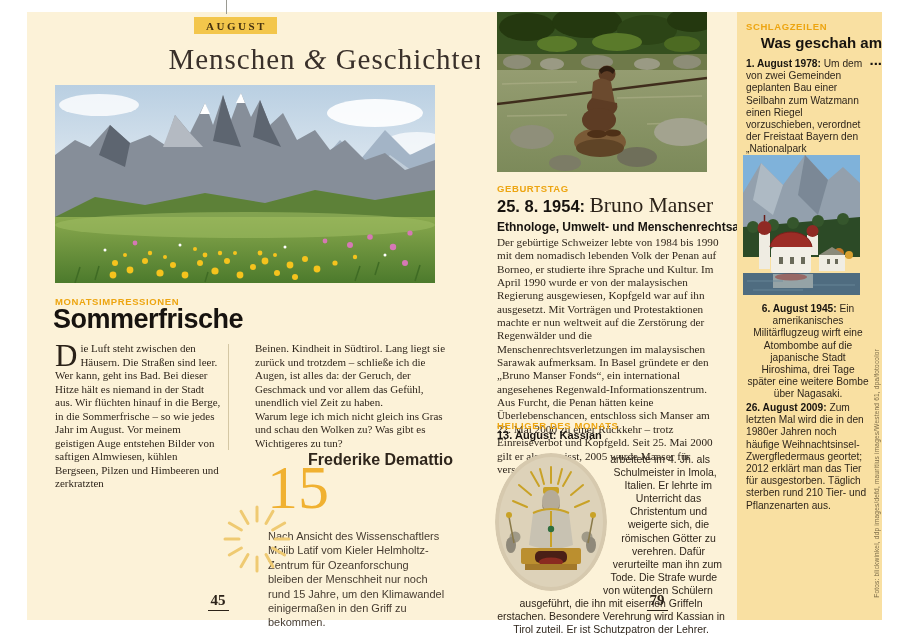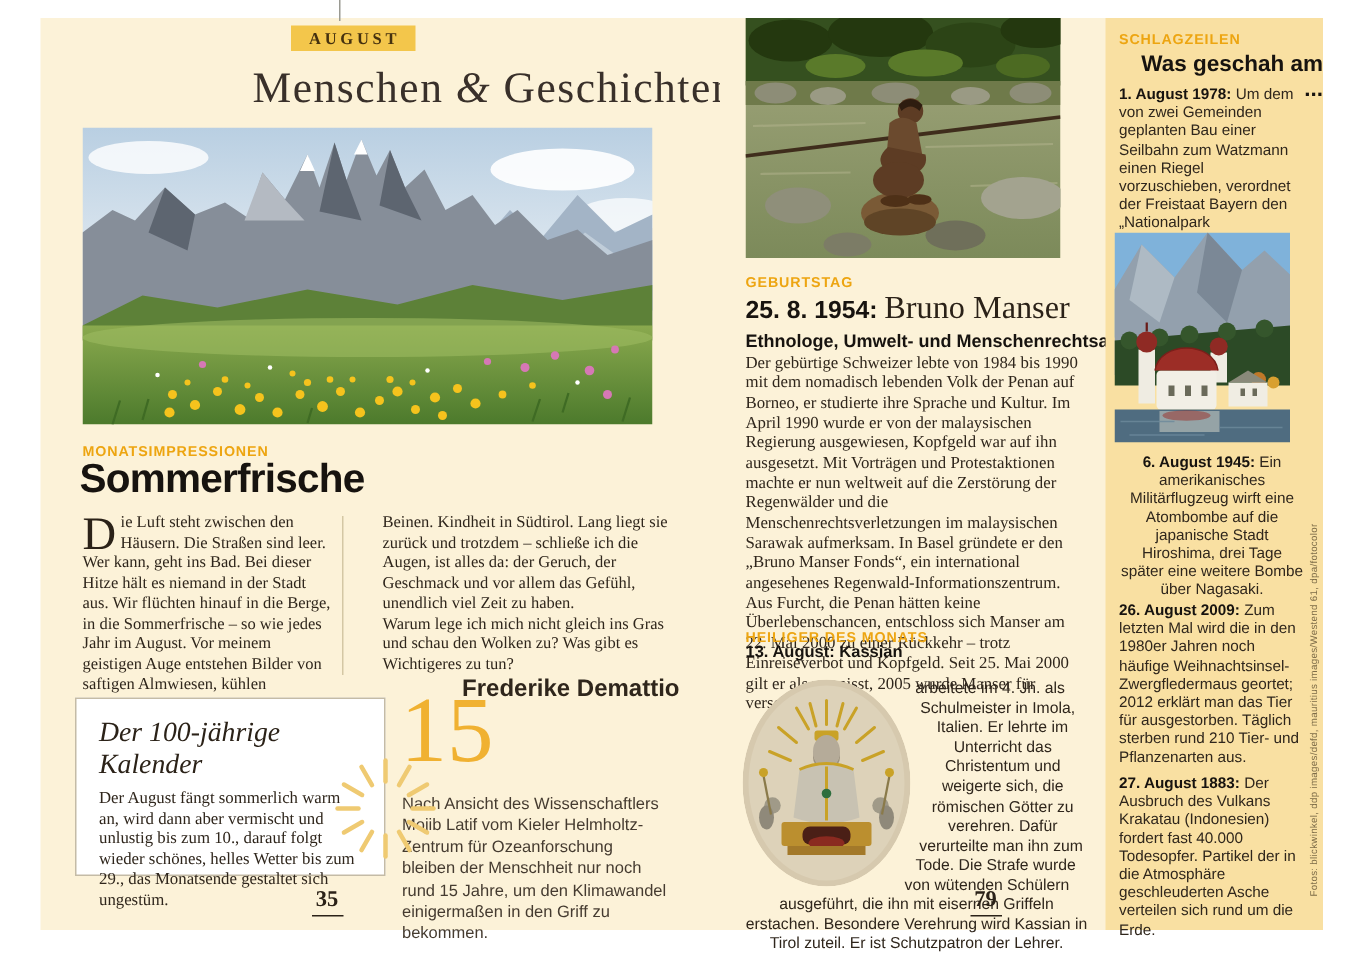--- a/index.html
+++ b/index.html
@@ -183,24 +183,20 @@
 
   <div class="columns">
     <div class="col1 colbody"><span class="dropcap">D</span><span>ie Luft steht zwischen den Häusern. Die Straßen sind leer. Wer kann, geht ins Bad. Bei dieser Hitze hält es niemand in der Stadt aus. Wir flüchten hinauf in die Berge, in die Sommerfrische – so wie jedes Jahr im August. Vor meinem geistigen Auge entstehen Bilder von saftigen Almwiesen, kühlen Bergseen, Pilzen und Himbeeren und zerkratzten</span></div>
     <div class="coldiv"></div>
     <div class="col2 colbody"><span>Beinen. Kindheit in Südtirol. Lang liegt sie zurück und trotzdem – schließe ich die Augen, ist alles da: der Geruch, der Geschmack und vor allem das Gefühl, unendlich viel Zeit zu haben.
 Warum lege ich mich nicht gleich ins Gras und schau den Wolken zu? Was gibt es Wichtigeres zu tun?</span>
       <div class="author">Frederike Demattio</div>
     </div>
   </div>
 
-  <div class="cal-box">
-    <div class="cal-title">Der 100-jährige Kalender</div>
-    <div class="cal-text">Der August fängt sommerlich warm an, wird dann aber vermischt und unlustig bis zum 10., darauf folgt wieder schönes, helles Wetter bis zum 29., das Monatsende gestaltet sich ungestüm.</div>
-  </div>
 
   <div class="sun">
     <svg width="80" height="80" viewBox="0 0 80 80">
       <g stroke="#efca72" stroke-width="3" stroke-linecap="round">
         <line x1="58" y1="40" x2="72" y2="40"></line>
           <line x1="55.6" y1="49" x2="67.7" y2="56"></line>
         <line x1="49" y1="55.6" x2="56" y2="67.7"></line>
           <line x1="40" y1="58" x2="40" y2="72"></line>
         <line x1="31" y1="55.6" x2="24" y2="67.7"></line>
           <line x1="24.4" y1="49" x2="12.3" y2="56"></line>
@@ -210,21 +206,21 @@
           <line x1="40" y1="22" x2="40" y2="8"></line>
         <line x1="49" y1="24.4" x2="56" y2="12.3"></line>
           <line x1="55.6" y1="31" x2="67.7" y2="24"></line>
       </g>
     </svg>
   </div>
 
   <div class="fact-num serif">15</div>
   <div class="fact-text">Nach Ansicht des Wissenschaftlers Mojib Latif vom Kieler Helmholtz-Zentrum für Ozeanforschung bleiben der Menschheit nur noch rund 15 Jahre, um den Klimawandel einigermaßen in den Griff zu bekommen.</div>
 
-  <div class="pagenum" id="pn-left"><span>35</span></div>
+  <div class="pagenum" id="pn-left"><span>45</span></div>
 </div>
 
 <div id="right-page" class="page">
 
   <div class="photo-manser">
     <svg width="210" height="160" viewBox="0 0 210 160">
       <defs>
         <linearGradient id="water" x1="0" y1="0" x2="0" y2="1">
             <stop offset="0" stop-color="#a3a77e"></stop>
             <stop offset="1" stop-color="#7c8a5a"></stop>
@@ -363,17 +359,16 @@
         <g stroke="#6d8a9c" stroke-width="1" opacity=".8">
           <line x1="4" y1="126" x2="40" y2="126"></line>
             <line x1="70" y1="130" x2="112" y2="130"></line>
           <line x1="10" y1="135" x2="60" y2="135"></line>
         </g>
       </svg>
     </div>
 
     <div class="sb-entry" id="sbe2"><b>6. August 1945:</b><span> Ein amerikanisches Militärflugzeug wirft eine Atombombe auf die japanische Stadt Hiroshima, drei Tage später eine weitere Bombe über Nagasaki.</span></div>
     <div class="sb-entry" id="sbe3"><b>26. August 2009:</b><span> Zum letzten Mal wird die in den 1980er Jahren noch häufige Weihnachtsinsel-Zwergfledermaus geortet; 2012 erklärt man das Tier für ausgestorben. Täglich sterben rund 210 Tier- und Pflanzenarten aus.</span></div>
-    <div class="sb-entry" id="sbe4"><b>27. August 1883:</b><span> Der Ausbruch des Vulkans Krakatau (Indonesien) fordert fast 40.000 Todesopfer. Partikel der in die Atmosphäre geschleuderten Asche verteilen sich rund um die Erde.</span></div>
 
     <div class="credits">Fotos: blickwinkel, ddp images/defd, mauritius images/Westend 61, dpa/fotocolor</div>
   </div>
 </div>
 
 </body></html>

